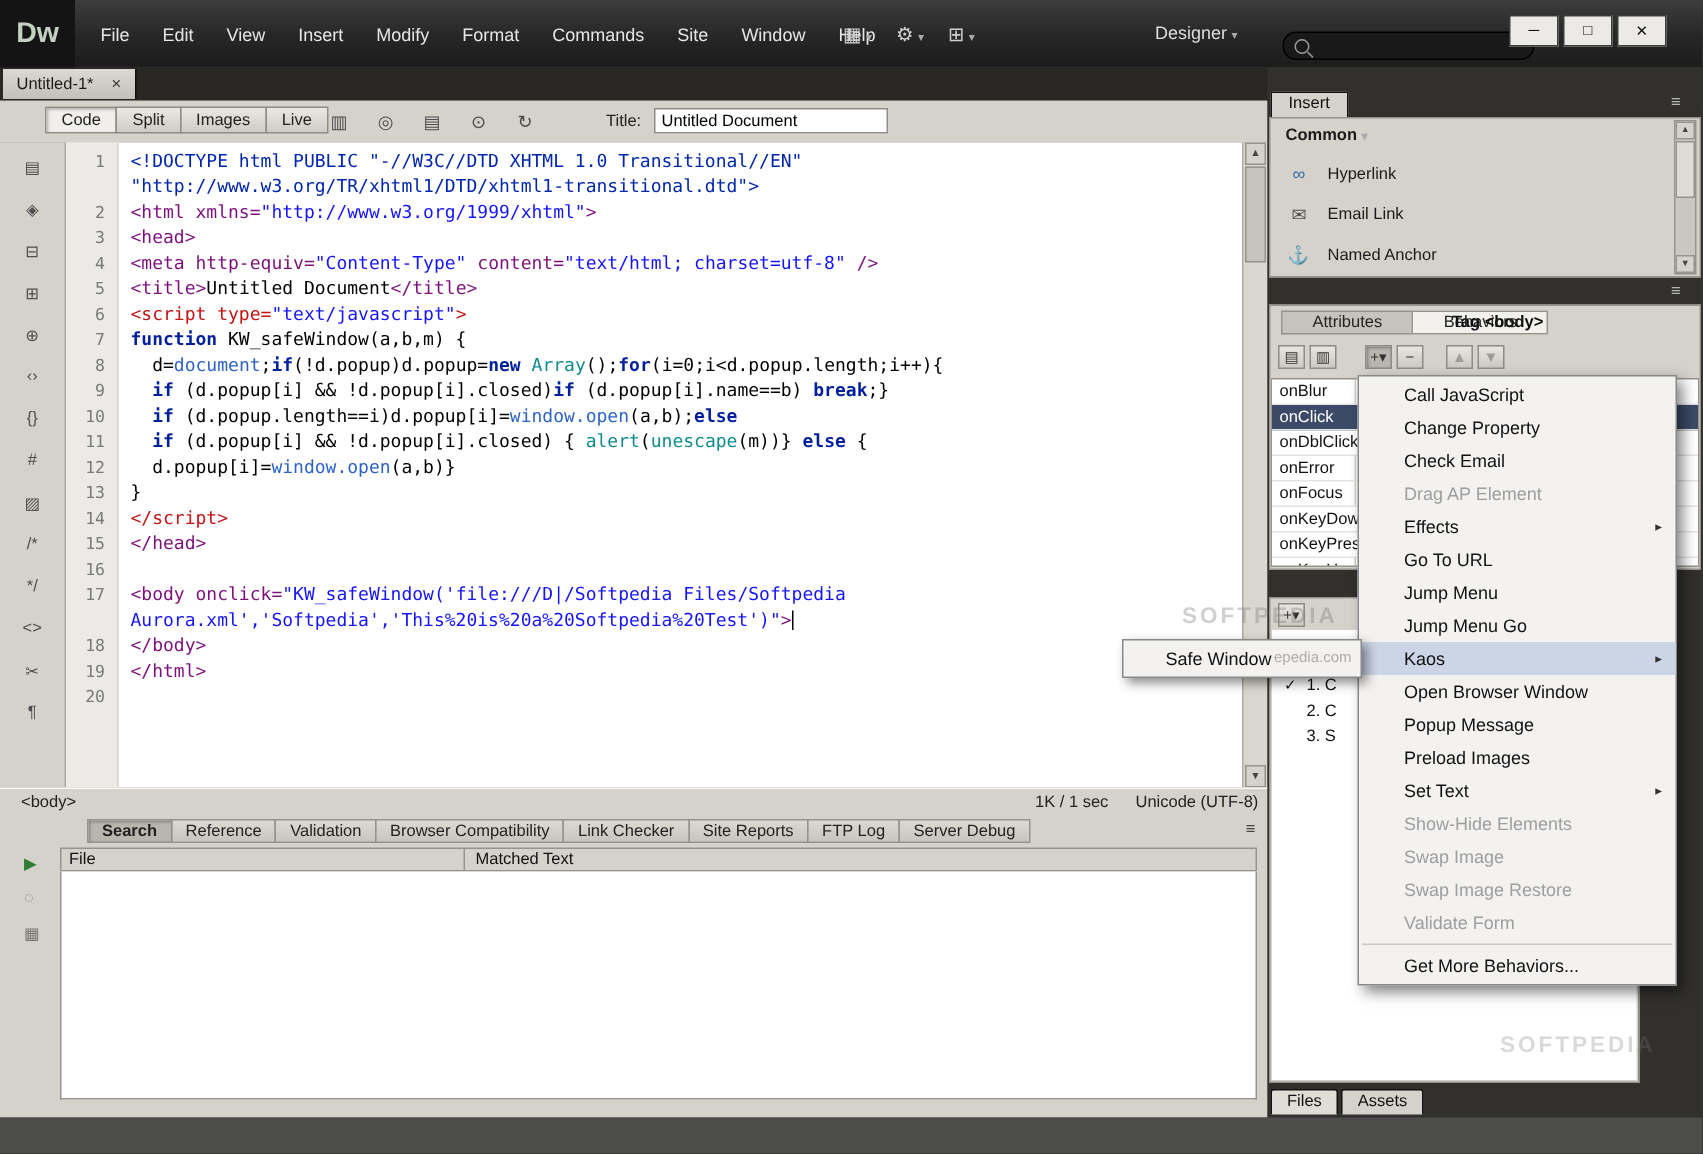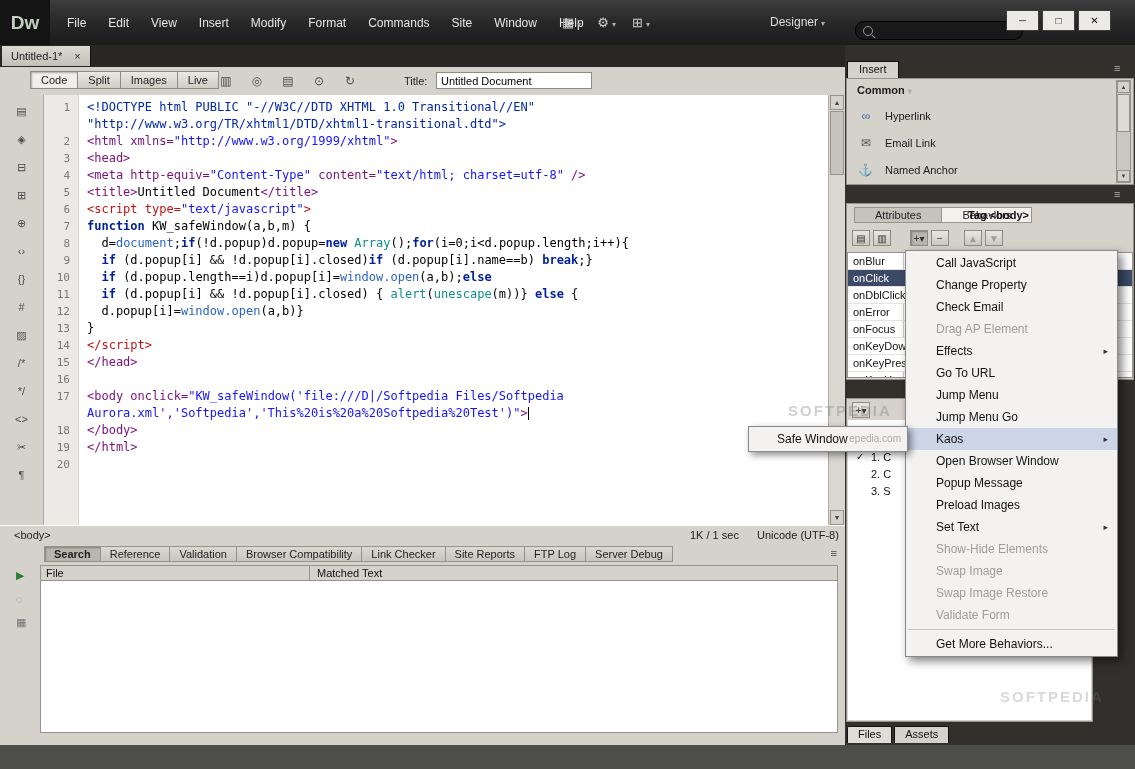--- a/index.html
+++ b/index.html
@@ -61,21 +61,21 @@
     align-items:center;justify-content:center;font-size:7px;color:#444;box-sizing:border-box;}
   .vthumb{position:absolute;left:1px;top:16px;width:14px;height:64px;background:#c6c3bc;border:1px solid #96938c;box-sizing:border-box;}
   
   .statusbar{position:absolute;left:0;top:525px;width:845px;height:20px;background:#d5d2cb;border-top:1px solid #fbfaf8;
     font-size:11px;color:#222;}
   .status-tag{position:absolute;left:14px;top:3px;}
   .status-stats{position:absolute;left:690px;top:3px;}
   .status-enc{position:absolute;left:757px;top:3px;}
   
   .results{position:absolute;left:0;top:545px;width:845px;height:200px;background:#d5d2cb;}
-  .res-tabs{position:absolute;left:0;top:1px;display:flex;height:16px;padding-left:44px;}
+  .res-tabs{position:absolute;left:14px;top:1px;display:flex;height:16px;padding-left:44px;}
   .rtab{font-size:11px;color:#222;padding:1px 9px;background:linear-gradient(#dcd9d3,#c8c5be);
     border:1px solid #96938c;margin-right:-1px;white-space:nowrap;}
   .rtab.active{background:#b9b6af;box-shadow:inset 1px 1px 2px rgba(0,0,0,.3);font-weight:bold;}
   .res-menu-icon{position:absolute;right:8px;top:2px;color:#444;font-size:11px;}
   .res-strip{position:absolute;left:16px;top:24px;display:flex;flex-direction:column;gap:11px;}
   .res-icon{font-size:11px;}
   .res-header{position:absolute;left:40px;top:20px;width:798px;height:16px;background:#d5d2cb;border:1px solid #96938c;
     box-sizing:border-box;display:flex;font-size:11px;color:#111;}
   .res-col-file{width:258px;border-right:1px solid #96938c;padding:1px 5px;}
   .res-col-matched{padding:1px 7px;}

